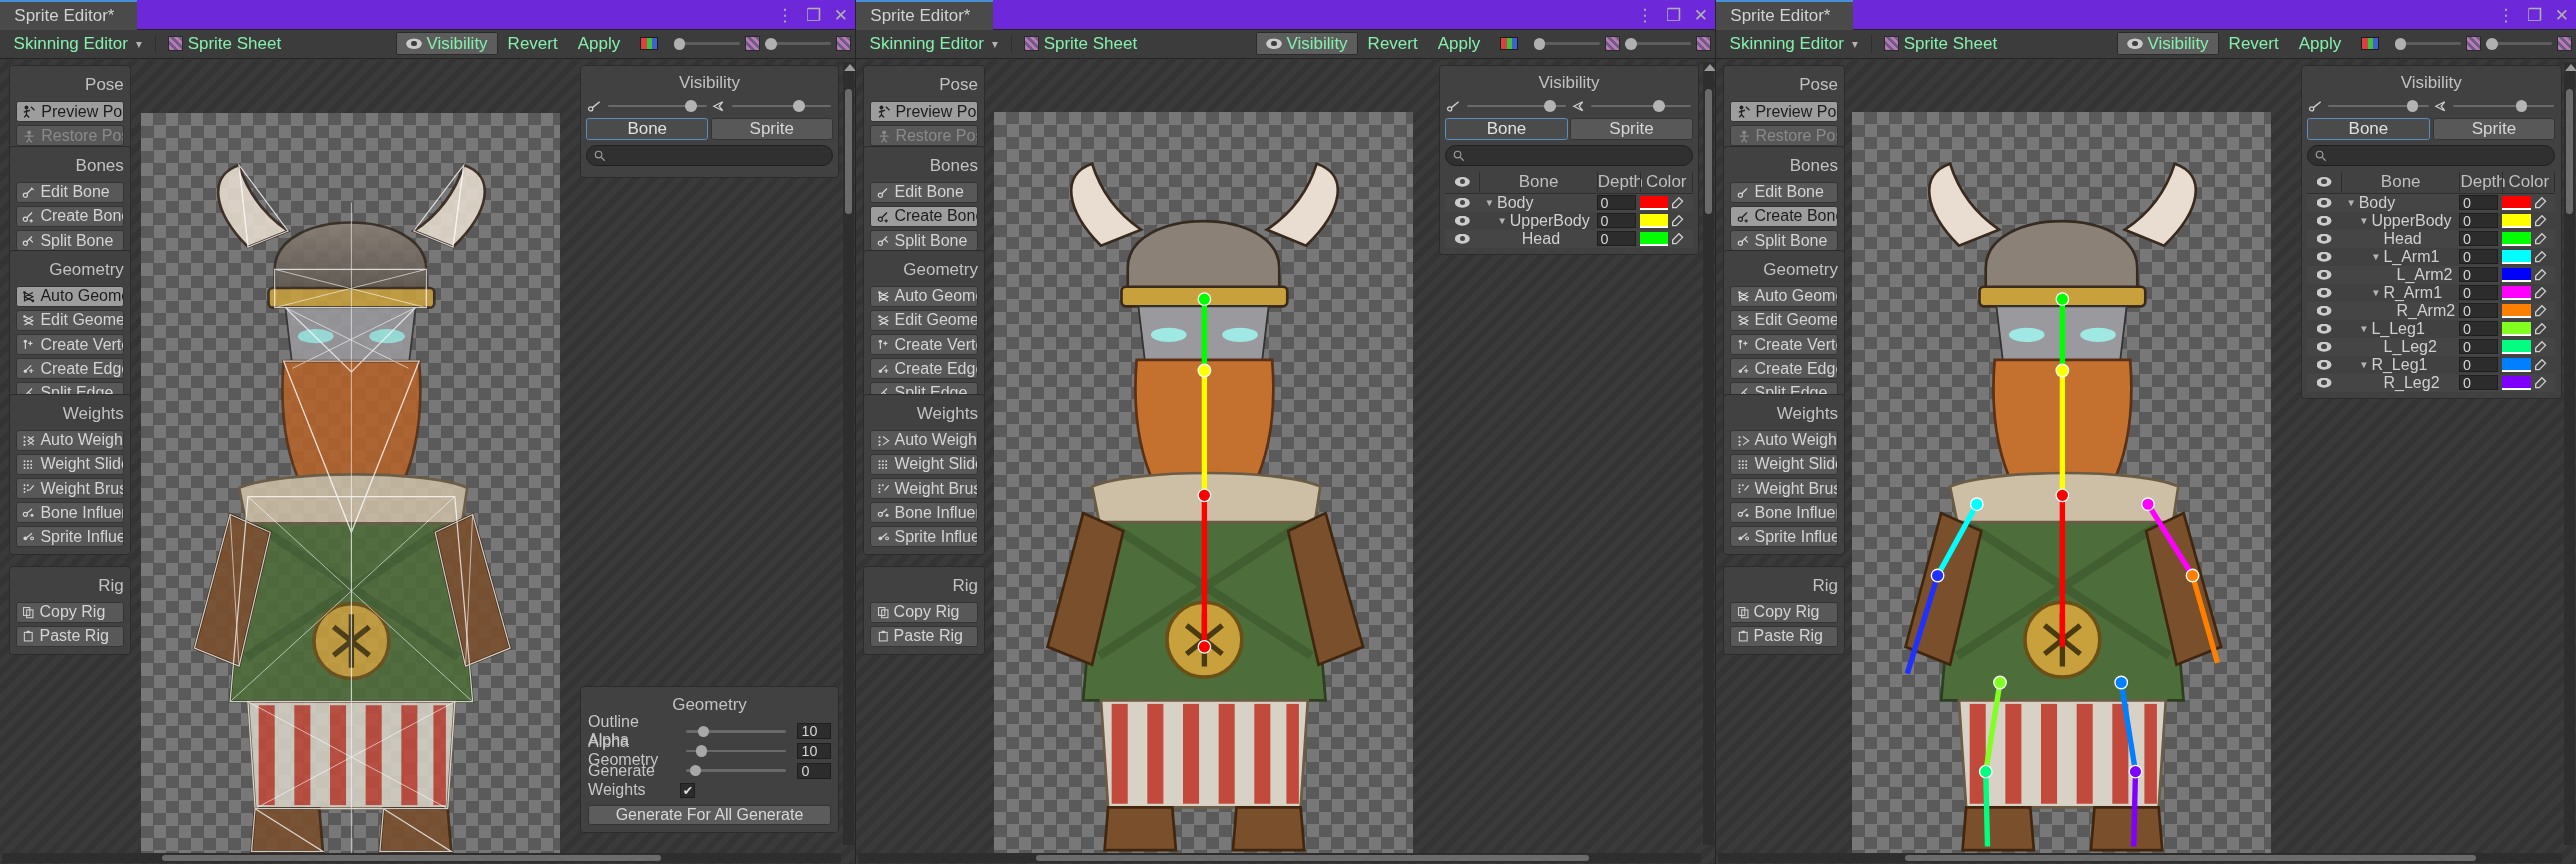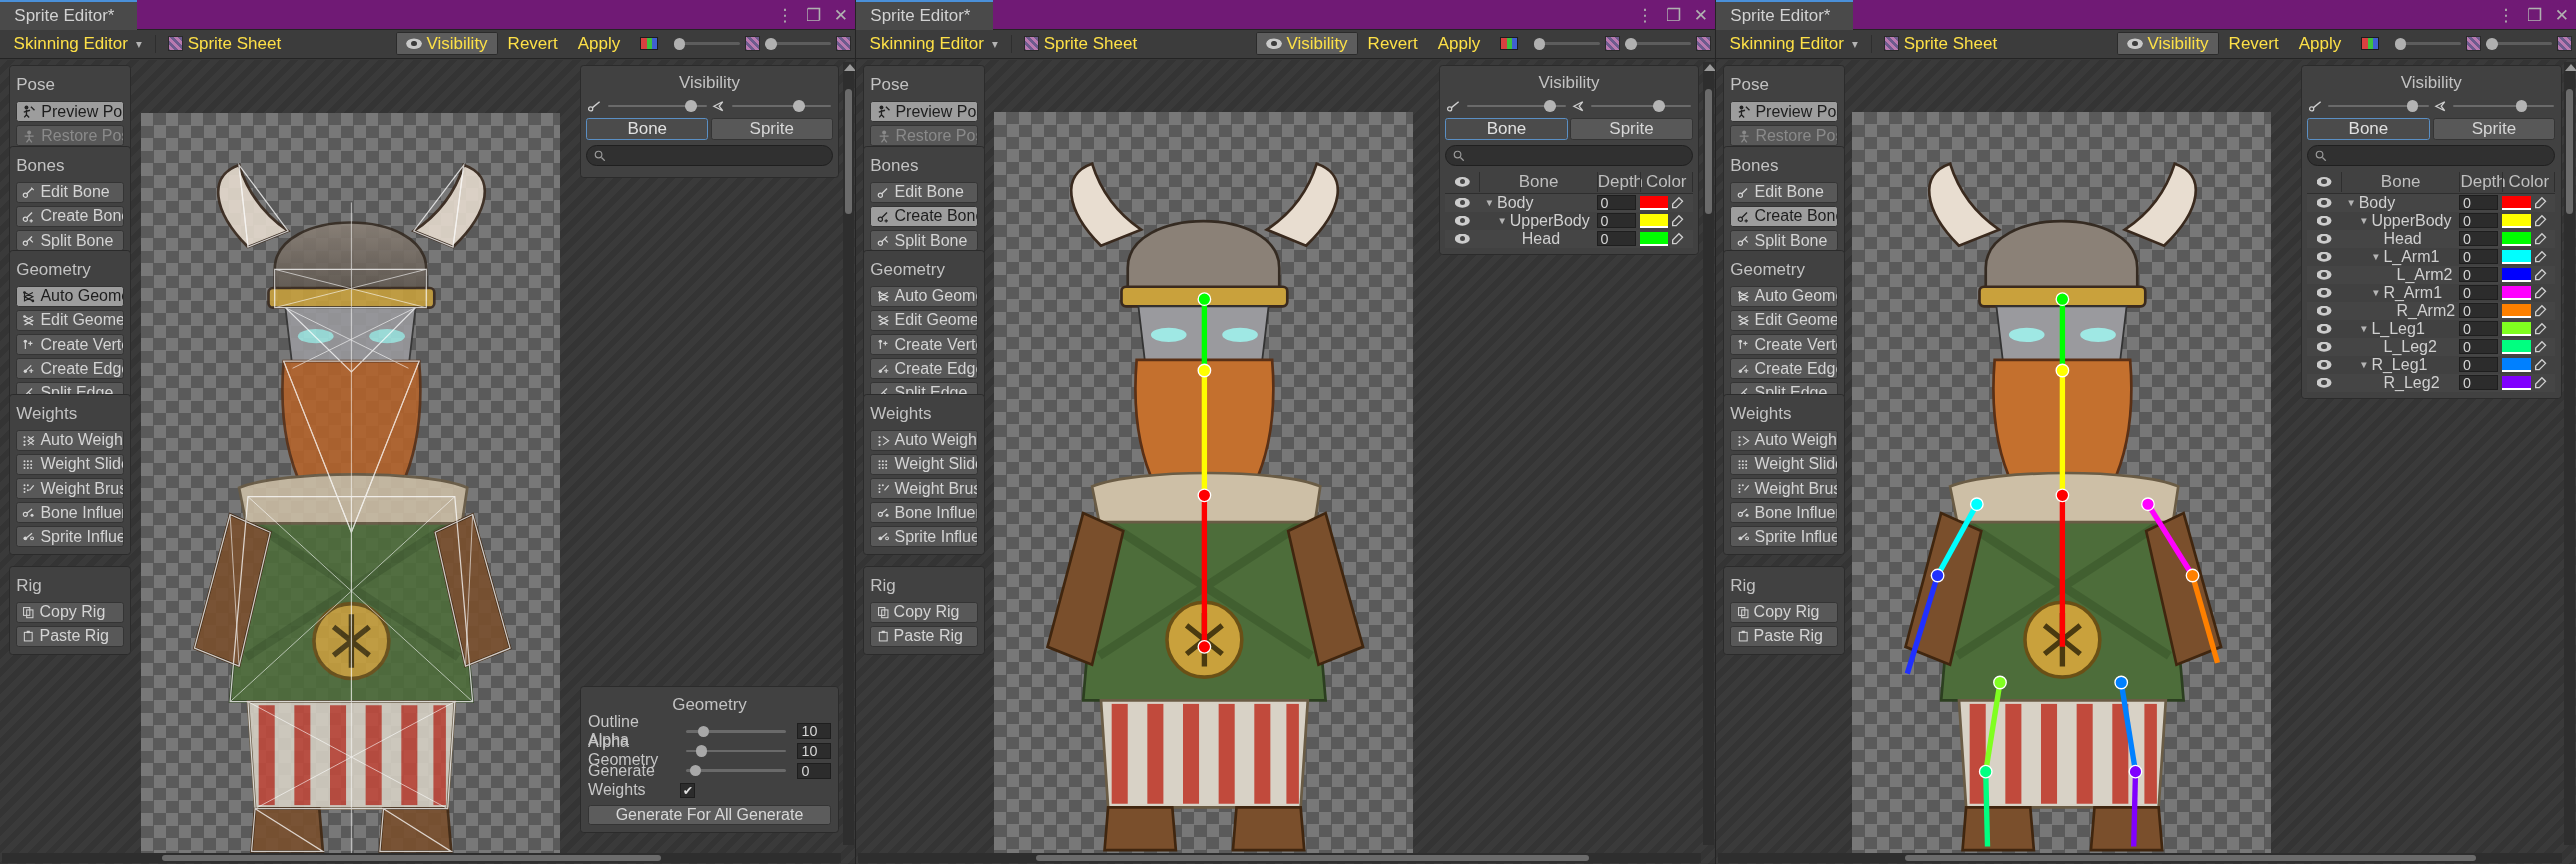--- a/index.html
+++ b/index.html
@@ -12,35 +12,35 @@
     overflow:hidden;
     position:relative;
   }
   .root{ display:flex; width:2576px; height:865px; }
 
   
   .panel{ position:relative; height:865px; background:#383838;
           border-right:1.8px solid #242424; overflow:hidden; }
 
   
-  .tabstrip{ height:30px; background:#701a75; position:relative;
+  .tabstrip{ height:30px; background:#6d28d9; position:relative;
              border-bottom:0.9px solid #242424; }
   .wintab{ position:absolute; left:0; top:0; height:30px;
            display:flex; align-items:center; padding:0 23px 0 14.3px;
            background:#4a4a4a; color:#d2d2d2; font-size:17px;
            border-top:2.7px solid #4a90d9; }
   .winctl{ position:absolute; right:7.1px; top:0; height:30px; display:flex;
            align-items:center; gap:12.5px; color:#b0b0b0; font-size:17px; }
   .winctl span{ cursor:default; }
 
   
   .toolbar{ height:28.5px; background:#3c3c3c; display:flex; align-items:center;
             border-bottom:0.9px solid #242424; padding:0 3.6px; gap:0; }
   .tbbtn{ height:23px; display:flex; align-items:center; gap:4.5px;
-          padding:0 9px; background:#3c3c3c; color:#fde047;
+          padding:0 9px; background:#3c3c3c; color:#86efac;
           font-size:17px; border:0.9px solid transparent; white-space:nowrap;}
   .tbbtn.dd::after{ content:"▾"; font-size:11.6px; margin-left:3.6px; color:#b4b4b4;}
   .tbbtn.on{ background:#5d5d5d; border:0.9px solid #2b2b2b; border-radius:1.8px;}
   .tbsep{ width:0.9px; height:18px; background:#2e2e2e; margin:0 2.7px;}
   .eyeico{ display:inline-block; width:16px; height:10.7px; position:relative;}
   .eyeico::before{ content:""; position:absolute; inset:0;
      border-radius:50%/60% ; background:#c9c9c9;
      clip-path: ellipse(50% 50% at 50% 50%); }
   .eyeico::after{ content:""; position:absolute; left:5.3px; top:2.7px;
      width:5.3px;height:5.3px;border-radius:50%;background:#3c3c3c;}
@@ -61,21 +61,21 @@
        repeating-linear-gradient(-45deg,#343434 0 6.2px,#3a3a3a 6.2px 12.5px); }
 
   
   .canvas{ position:absolute; background:
       repeating-conic-gradient(#5a5a5a 0% 25%, #787878 0% 50%) 0 0/25px 25px;
       overflow:hidden; }
 
   
   .toolwin{ position:absolute; width:122px; background:#414141;
             border:0.9px solid #2b2b2b; border-radius:3.6px; padding:5.3px 6.2px 7.1px;}
-  .twtitle{ text-align:left; font-size:17px; color:#c2c2c2; padding:3.6px 0 6.2px;}
+  .twtitle{ text-align:right; font-size:17px; color:#c2c2c2; padding:3.6px 0 6.2px;}
   .twbtn{ height:20.5px; margin-bottom:3.6px; background:#585858;
           border:0.9px solid #343434; border-radius:2.7px;
           display:flex; align-items:center; padding:0 5.3px; gap:4.5px;
           font-size:16px; color:#d4d4d4; white-space:nowrap; overflow:hidden;}
   .twbtn:last-child{ margin-bottom:0; }
   .twbtn.sel{ background:#9d9d9d; color:#1d1d1d; }
   .twbtn.dis{ color:#8a8a8a; }
   .twbtn svg{ flex:none; }
 
   

